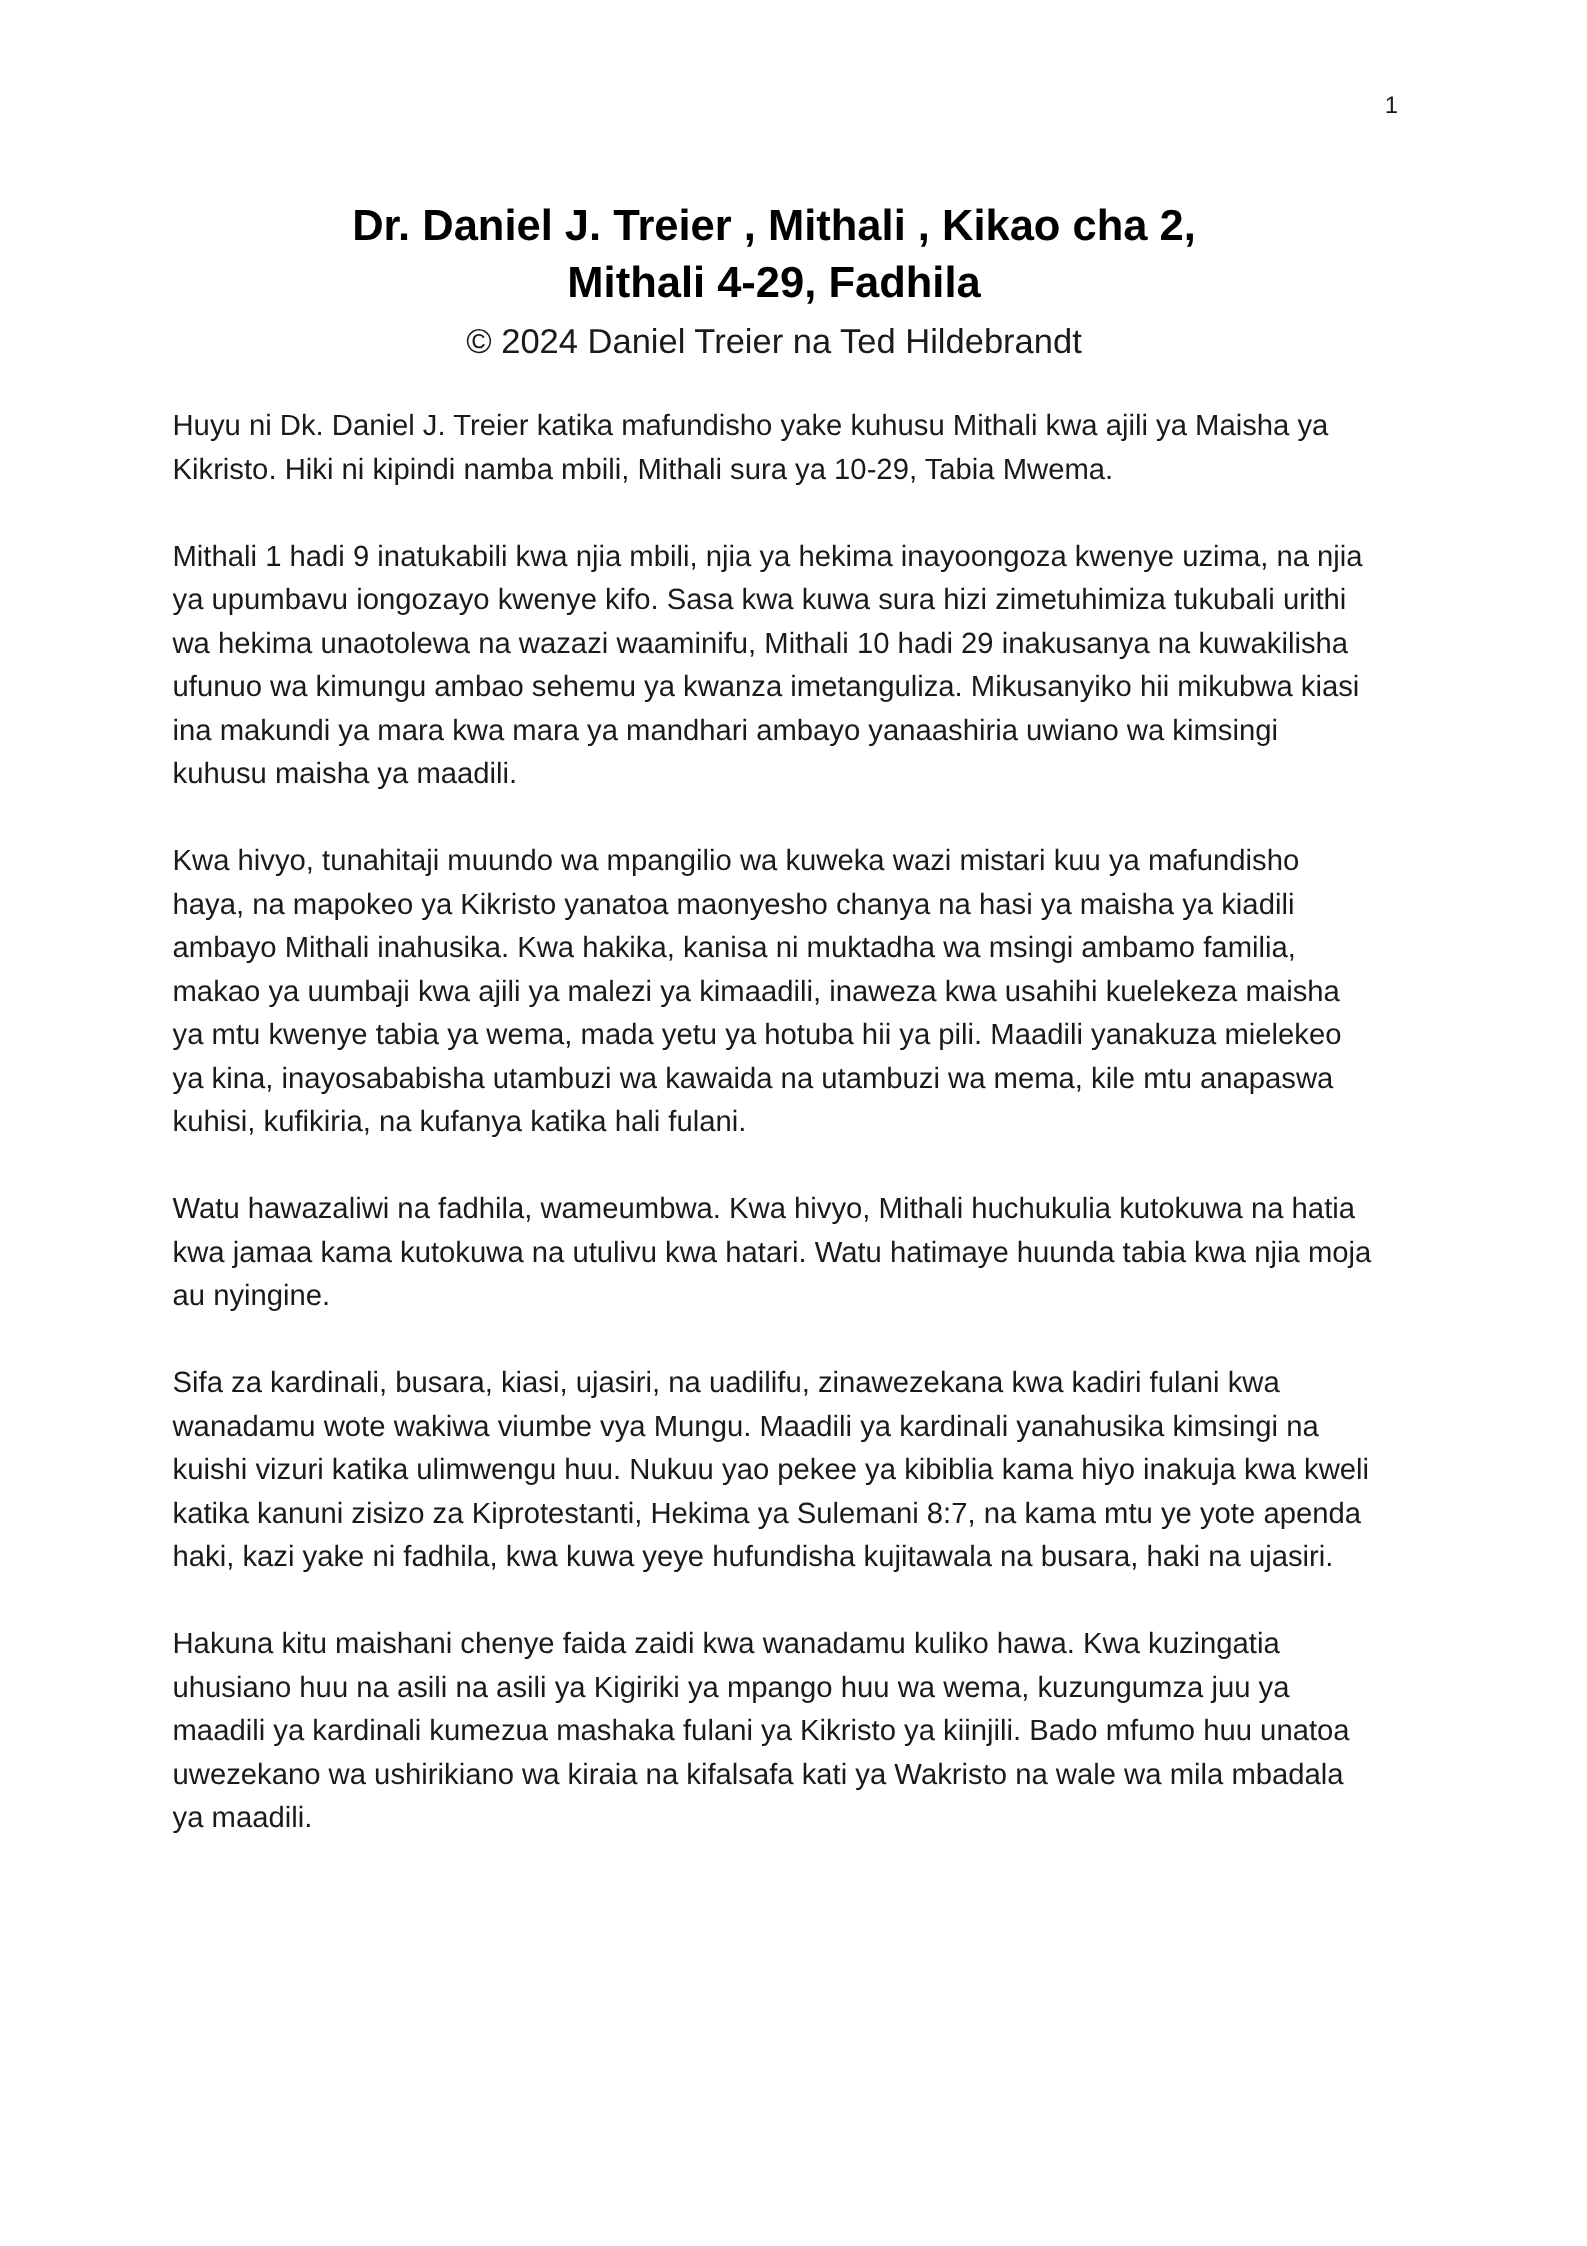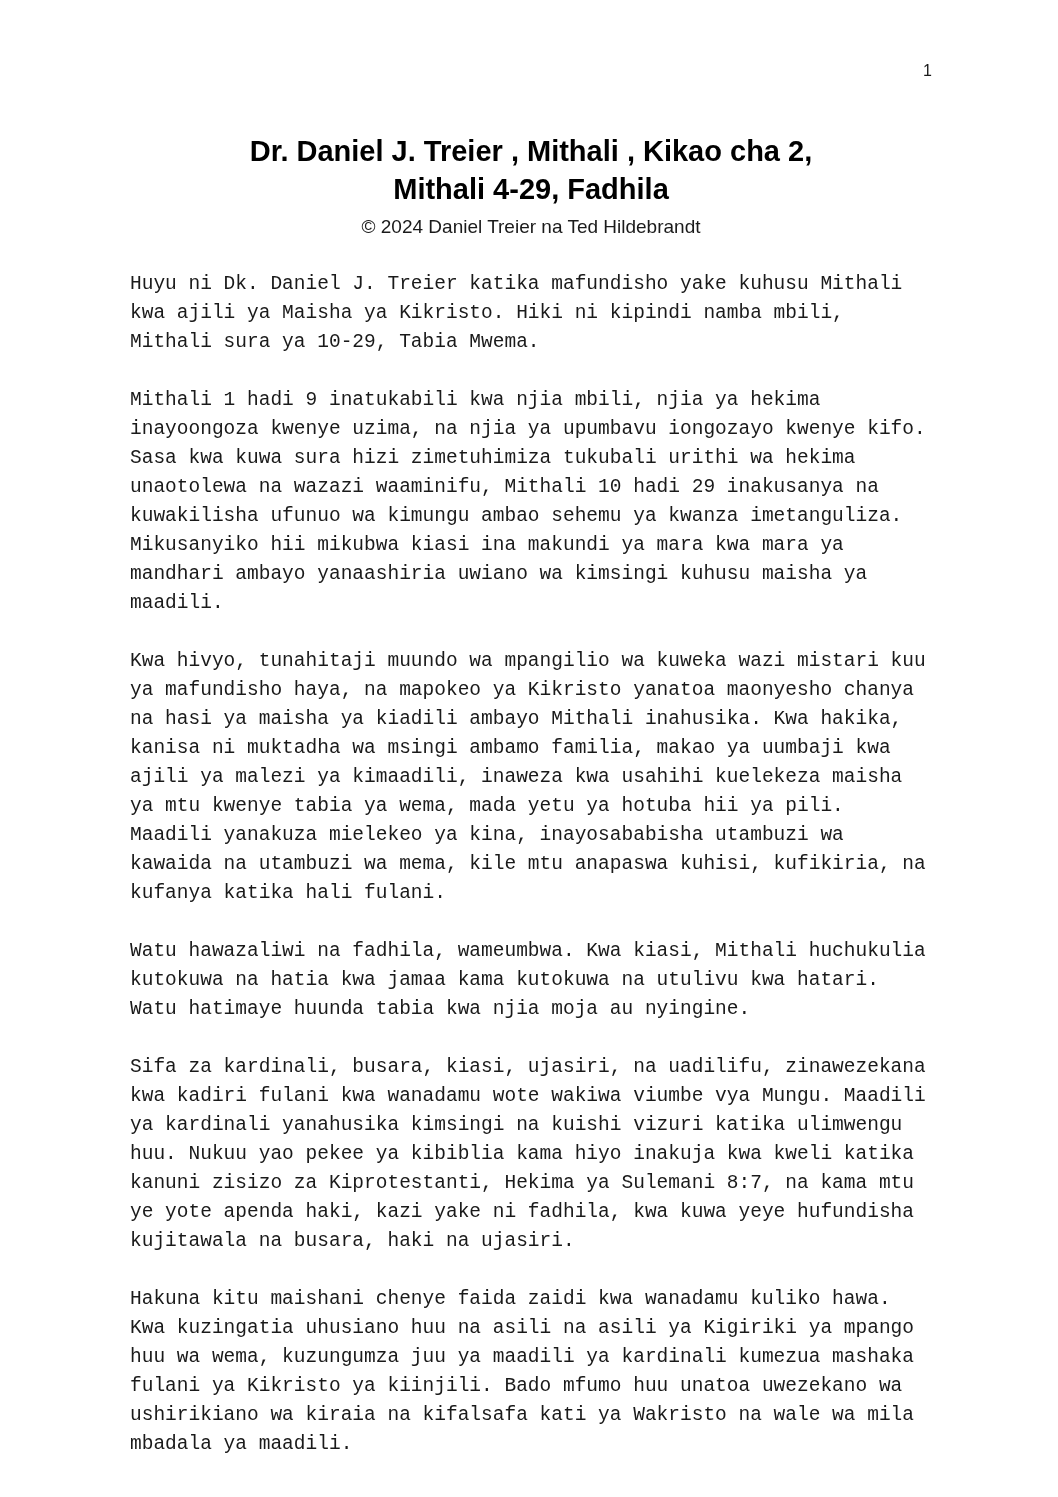--- a/index.html
+++ b/index.html
@@ -22,40 +22,39 @@
   .page-number {
     position: absolute;
     top: 62px;
     right: 126px;
     font-size: 16px;
     color: #1a1a1a;
   }
   .content {
     position: absolute;
     top: 132px;
-    left: 130px;
+    left: 115px;
     width: 802px;
   }
   .doc-title {
     text-align: center;
     font-size: 29px;
     font-weight: bold;
     line-height: 38px;
     color: #000000;
   }
   .copyright {
     text-align: center;
-    font-size: 19px;
+    font-size: 23px;
     line-height: 26px;
     margin-top: 6px;
     color: #1a1a1a;
   }
   .paragraphs {
     margin-top: 30px;
-    font-family: Liberation Mono, monospace;
   }
   .paragraphs p {
     font-size: 19.5px;
     line-height: 29px;
     margin-bottom: 29px;
     text-align: left;
     color: #1a1a1a;
   }
 </style>
 </head>
@@ -71,20 +70,20 @@
       <span>Dr. Daniel J. Treier , Mithali , Kikao cha 2,</span><br>
       <span>Mithali 4-29, Fadhila</span>
     </h1>
 
     <div class="copyright">© 2024 Daniel Treier na Ted Hildebrandt</div>
 
     <div class="paragraphs">
       <p>Huyu ni Dk. Daniel J. Treier katika mafundisho yake kuhusu Mithali kwa ajili ya Maisha ya Kikristo. Hiki ni kipindi namba mbili, Mithali sura ya 10-29, Tabia Mwema.</p>
       <p>Mithali 1 hadi 9 inatukabili kwa njia mbili, njia ya hekima inayoongoza kwenye uzima, na njia ya upumbavu iongozayo kwenye kifo. Sasa kwa kuwa sura hizi zimetuhimiza tukubali urithi wa hekima unaotolewa na wazazi waaminifu, Mithali 10 hadi 29 inakusanya na kuwakilisha ufunuo wa kimungu ambao sehemu ya kwanza imetangulizа. Mikusanyiko hii mikubwa kiasi ina makundi ya mara kwa mara ya mandhari ambayo yanaashiria uwiano wa kimsingi kuhusu maisha ya maadili.</p>
       <p>Kwa hivyo, tunahitaji muundo wa mpangilio wa kuweka wazi mistari kuu ya mafundisho haya, na mapokeo ya Kikristo yanatoa maonyesho chanya na hasi ya maisha ya kiadili ambayo Mithali inahusika. Kwa hakika, kanisa ni muktadha wa msingi ambamo familia, makao ya uumbaji kwa ajili ya malezi ya kimaadili, inaweza kwa usahihi kuelekeza maisha ya mtu kwenye tabia ya wema, mada yetu ya hotuba hii ya pili. Maadili yanakuza mielekeo ya kina, inayosababisha utambuzi wa kawaida na utambuzi wa mema, kile mtu anapaswa kuhisi, kufikiria, na kufanya katika hali fulani.</p>
-      <p>Watu hawazaliwi na fadhila, wameumbwa. Kwa kiasi, Mithali huchukulia kutokuwa na hatia kwa jamaa kama kutokuwa na utulivu kwa hatari. Watu hatimaye huunda tabia kwa njia moja au nyingine.</p>
+      <p>Watu hawazaliwi na fadhila, wameumbwa. Kwa hivyo, Mithali huchukulia kutokuwa na hatia kwa jamaa kama kutokuwa na utulivu kwa hatari. Watu hatimaye huunda tabia kwa njia moja au nyingine.</p>
       <p>Sifa za kardinali, busara, kiasi, ujasiri, na uadilifu, zinawezekana kwa kadiri fulani kwa wanadamu wote wakiwa viumbe vya Mungu. Maadili ya kardinali yanahusika kimsingi na kuishi vizuri katika ulimwengu huu. Nukuu yao pekee ya kibiblia kama hiyo inakuja kwa kweli katika kanuni zisizo za Kiprotestanti, Hekima ya Sulemani 8:7, na kama mtu ye yote apenda haki, kazi yake ni fadhila, kwa kuwa yeye hufundisha kujitawala na busara, haki na ujasiri.</p>
       <p>Hakuna kitu maishani chenye faida zaidi kwa wanadamu kuliko hawa. Kwa kuzingatia uhusiano huu na asili na asili ya Kigiriki ya mpango huu wa wema, kuzungumza juu ya maadili ya kardinali kumezua mashaka fulani ya Kikristo ya kiinjili. Bado mfumo huu unatoa uwezekano wa ushirikiano wa kiraia na kifalsafa kati ya Wakristo na wale wa mila mbadala ya maadili.</p>
     </div>
 
   </div>
 
 </div>
 
 </body></html>

